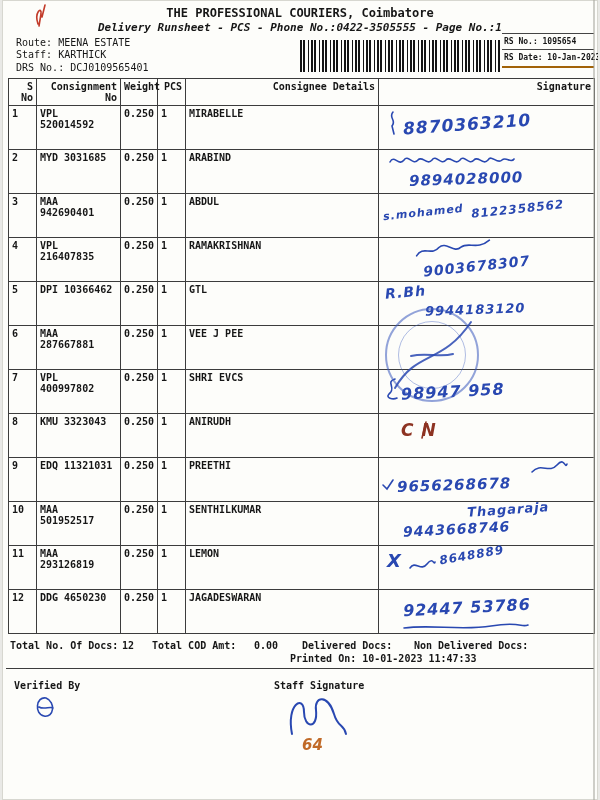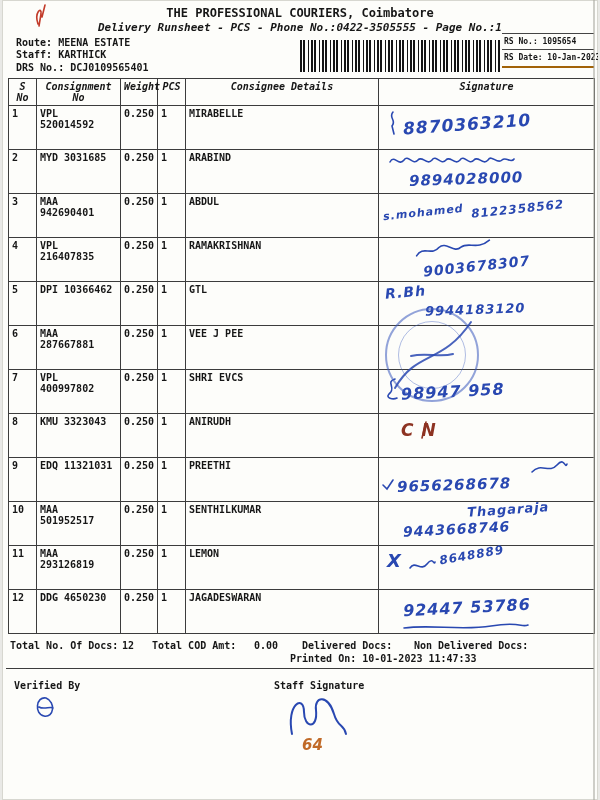--- a/index.html
+++ b/index.html
@@ -6,32 +6,32 @@
   .page{
     position:relative;width:596px;height:800px;margin:0 auto;
     background:#fdfdfa;color:#161616;overflow:hidden;
     font-family:"DejaVu Sans Mono", monospace;
     box-shadow:inset 0 0 0 1px #d7d7d0;
     --ink:#2948b1;
   }
   .abs{position:absolute;white-space:nowrap;}
   .hdr-title{left:0;right:0;top:6px;text-align:center;font-size:12px;font-weight:700;}
   .hdr-sub{left:0;right:0;top:21px;text-align:center;font-size:11px;font-weight:700;font-style:italic;}
-  .meta{font-size:10px;font-weight:700;}
+  .meta{font-size:10px;font-weight:400;}
   .barcode{
     left:298px;top:40px;width:200px;height:32px;
     background:repeating-linear-gradient(90deg,#141414 0 2px,#fdfdfa 2px 3px,#141414 3px 5px,#fdfdfa 5px 8px,#141414 8px 9px,#fdfdfa 9px 11px);
   }
   .rs-panel{left:500px;top:33px;width:92px;height:32px;border-top:1px solid #444;border-bottom:2px solid #a16207;}
   .rs-panel .rs-line{position:absolute;left:0;right:0;top:15px;border-top:1px solid #444;}
   .rs-panel span{position:absolute;left:2px;font-size:8px;font-weight:700;white-space:nowrap;}
   .rs-no{top:3px;} .rs-date{top:19px;}
   table.grid{position:absolute;left:6px;top:78px;width:586px;border-collapse:collapse;table-layout:fixed;}
   .grid th,.grid td{border:1px solid #3c3c3c;font-size:10px;font-weight:700;vertical-align:top;padding:2px 3px;overflow:visible;}
-  .grid th{height:14px;text-align:center;font-style:italic;}
+  .grid th{height:14px;text-align:right;}
   .grid td{height:39px;}
   .sigcell{position:relative;}
   .sig{position:absolute;white-space:nowrap;color:var(--ink);
        font-family:"DejaVu Sans",sans-serif;font-style:italic;font-weight:700;letter-spacing:1px;}
   svg.sq{position:absolute;overflow:visible;}
   svg.sq path{stroke:var(--ink);fill:none;stroke-width:1.6;stroke-linecap:round;}
   .stamp{position:absolute;left:383px;top:308px;width:90px;height:90px;border-radius:50%;
          border:2px solid rgba(58,90,190,.55);}
   .stamp .inner{position:absolute;inset:11px;border-radius:50%;border:1.5px solid rgba(58,90,190,.4);}
   .stamp svg{position:absolute;left:0;top:0;}

